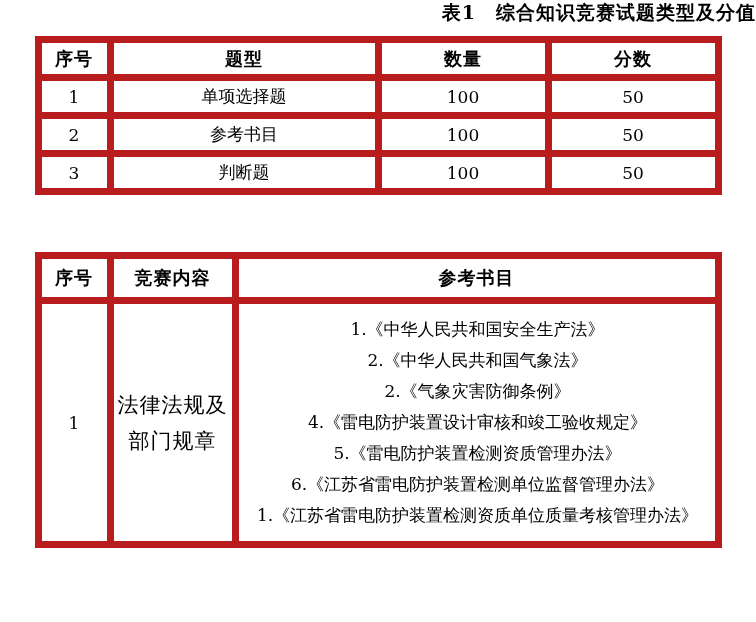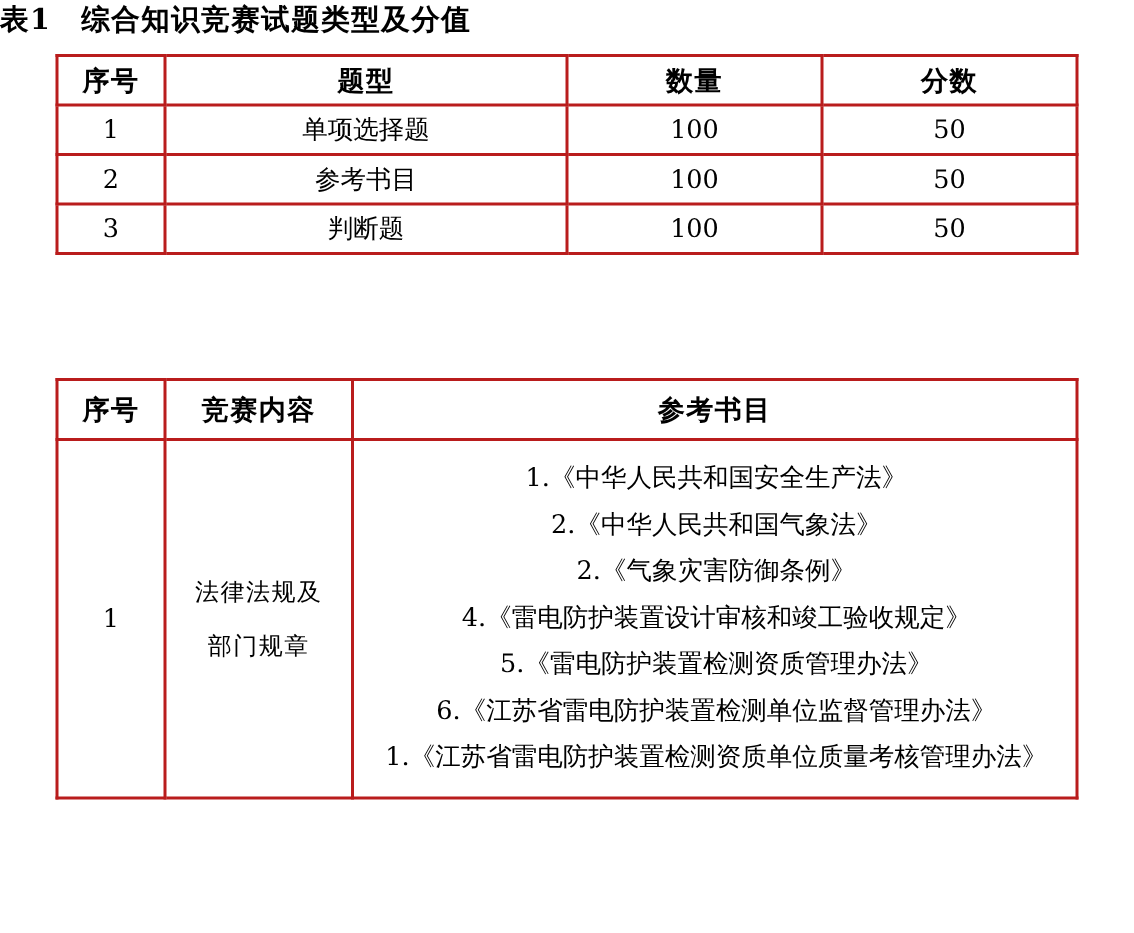--- a/index.html
+++ b/index.html
@@ -21,21 +21,21 @@
     box-sizing: border-box;
   }
 
   .table-block {
     position: absolute;
     left: 0;
     width: 756px;
   }
 
   .table-caption {
-    text-align: left;
+    text-align: right;
     font-size: 19px;
     font-weight: bold;
     letter-spacing: 1px;
     margin-bottom: 10px;
     white-space: pre;
   }
   .caption-num {
     letter-spacing: 3px;
   }
   .caption-gap {
@@ -43,21 +43,21 @@
     width: 18px;
   }
 
   table.doc-table {
     border-collapse: collapse;
     margin: 0 auto;
     table-layout: fixed;
   }
   table.doc-table td,
   table.doc-table th {
-    border: 2px solid #b91c1c;
+    border: 7px solid #b91c1c;
     padding: 0;
     text-align: center;
     vertical-align: middle;
     font-weight: normal;
     font-size: 17px;
   }
   table.doc-table .hd {
     font-weight: bold;
     font-size: 18px;
     letter-spacing: 1px;
@@ -86,21 +86,21 @@
   }
   #table2 table {
     width: 680px;
   }
   #table2 .c-num { width: 72px; }
   #table2 .c-content { width: 125px; }
   #table2 .c-books { width: 483px; }
   #table2 .hdrow td { height: 38px; }
 
   #table2 .content-cell {
-    font-size: 16px;
+    font-size: 21px;
     line-height: 36px;
     letter-spacing: 1px;
   }
   #table2 .books-cell {
     text-align: center;
     padding: 10px 8px 10px 10px;
     font-size: 17px;
     line-height: 31px;
   }
   #table2 .books-cell .book-line {

